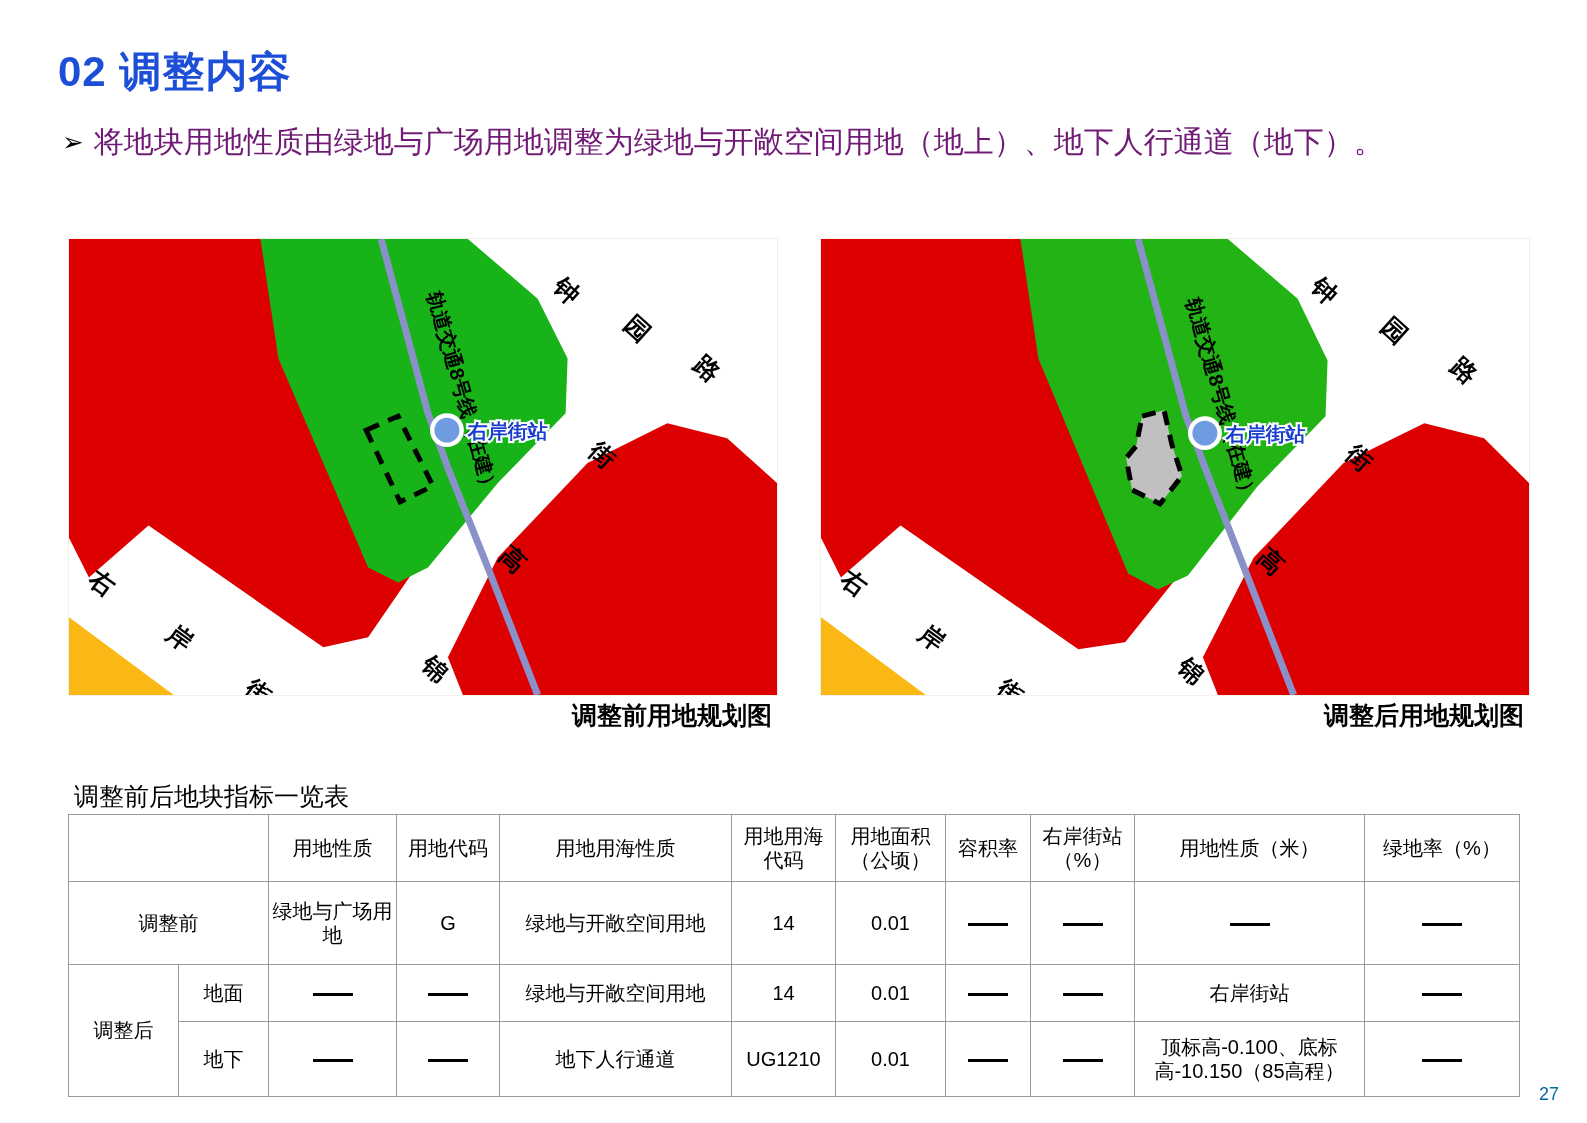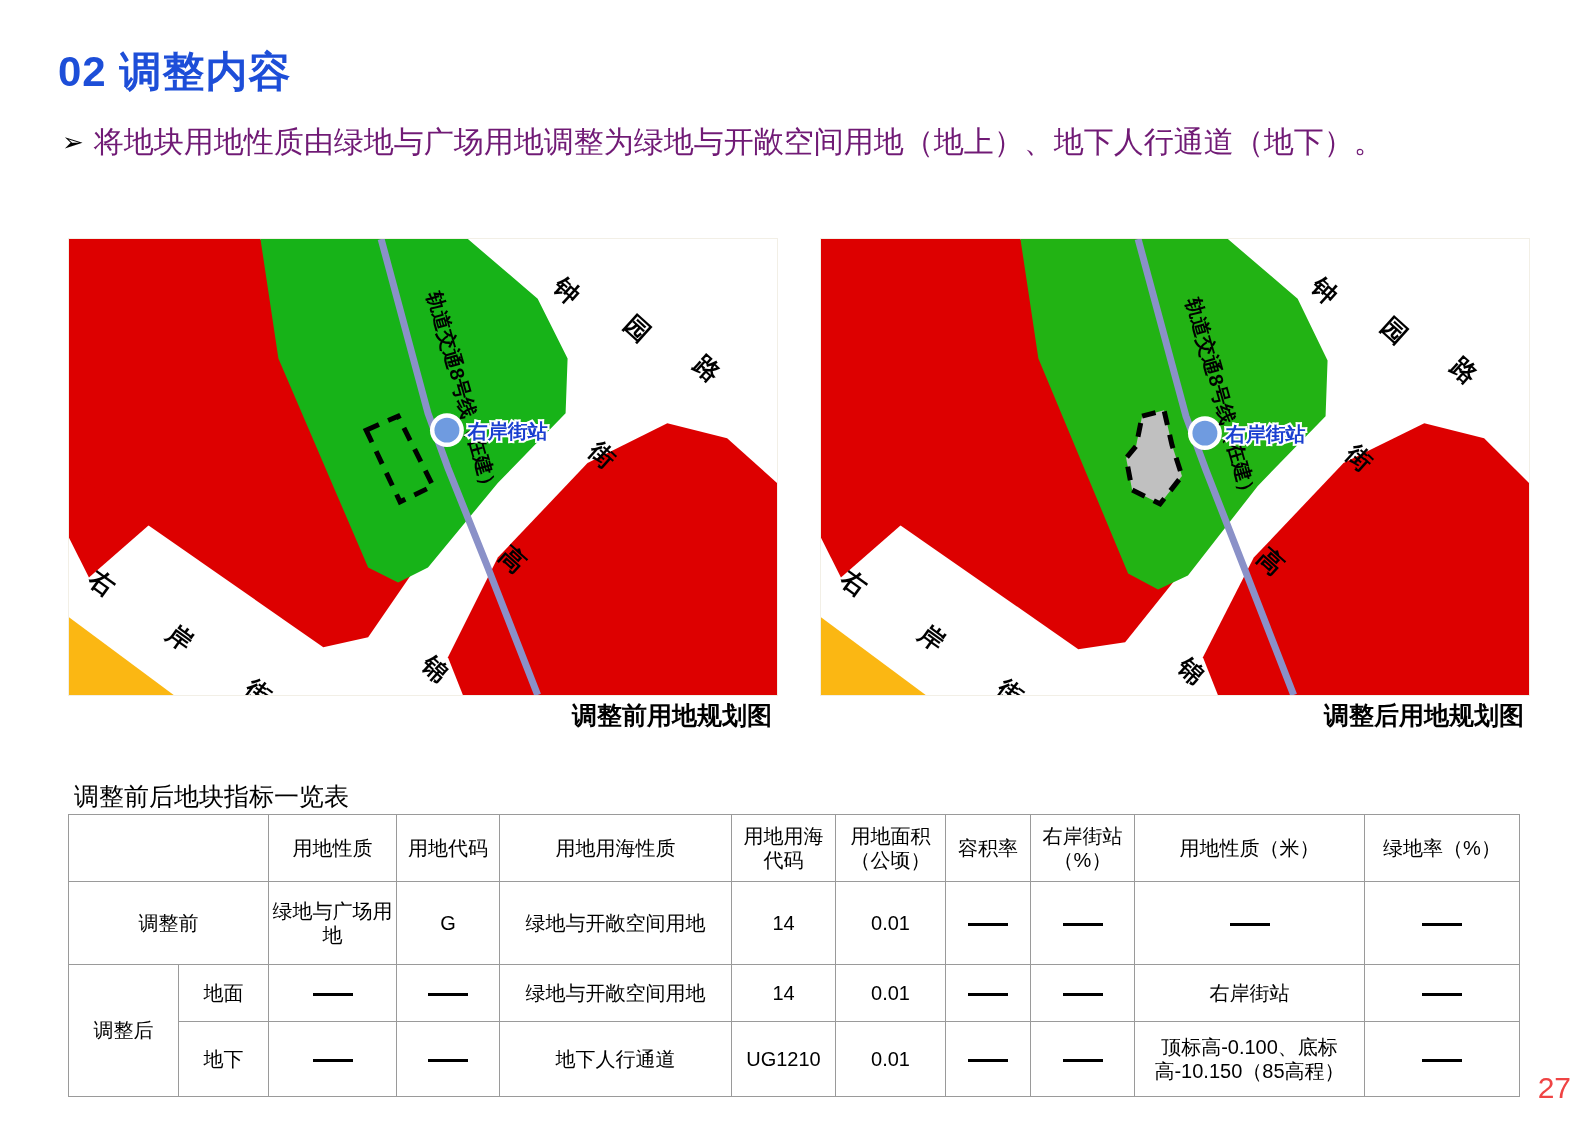--- a/index.html
+++ b/index.html
@@ -72,22 +72,22 @@
   .c-yhxz{width:232px;}
   .c-yhdm{width:104px;}
   .c-mj{width:110px;}
   .c-rjl{width:85px;}
   .c-mdu{width:104px;}
   .c-gd{width:230px;}
   .c-lv{width:155px;}
 
   
   .page-no{
-    position:absolute;right:16px;bottom:18px;
-    font-size:30px;color:#ef4444;
+    position:absolute;right:28px;bottom:18px;
+    font-size:18px;color:#0369a1;
   }
 </style>
 </head>
 <body>
 
 <div class="slide">
 
   <div class="page-title">02 调整内容</div>
 
   <div class="bullet-row">

